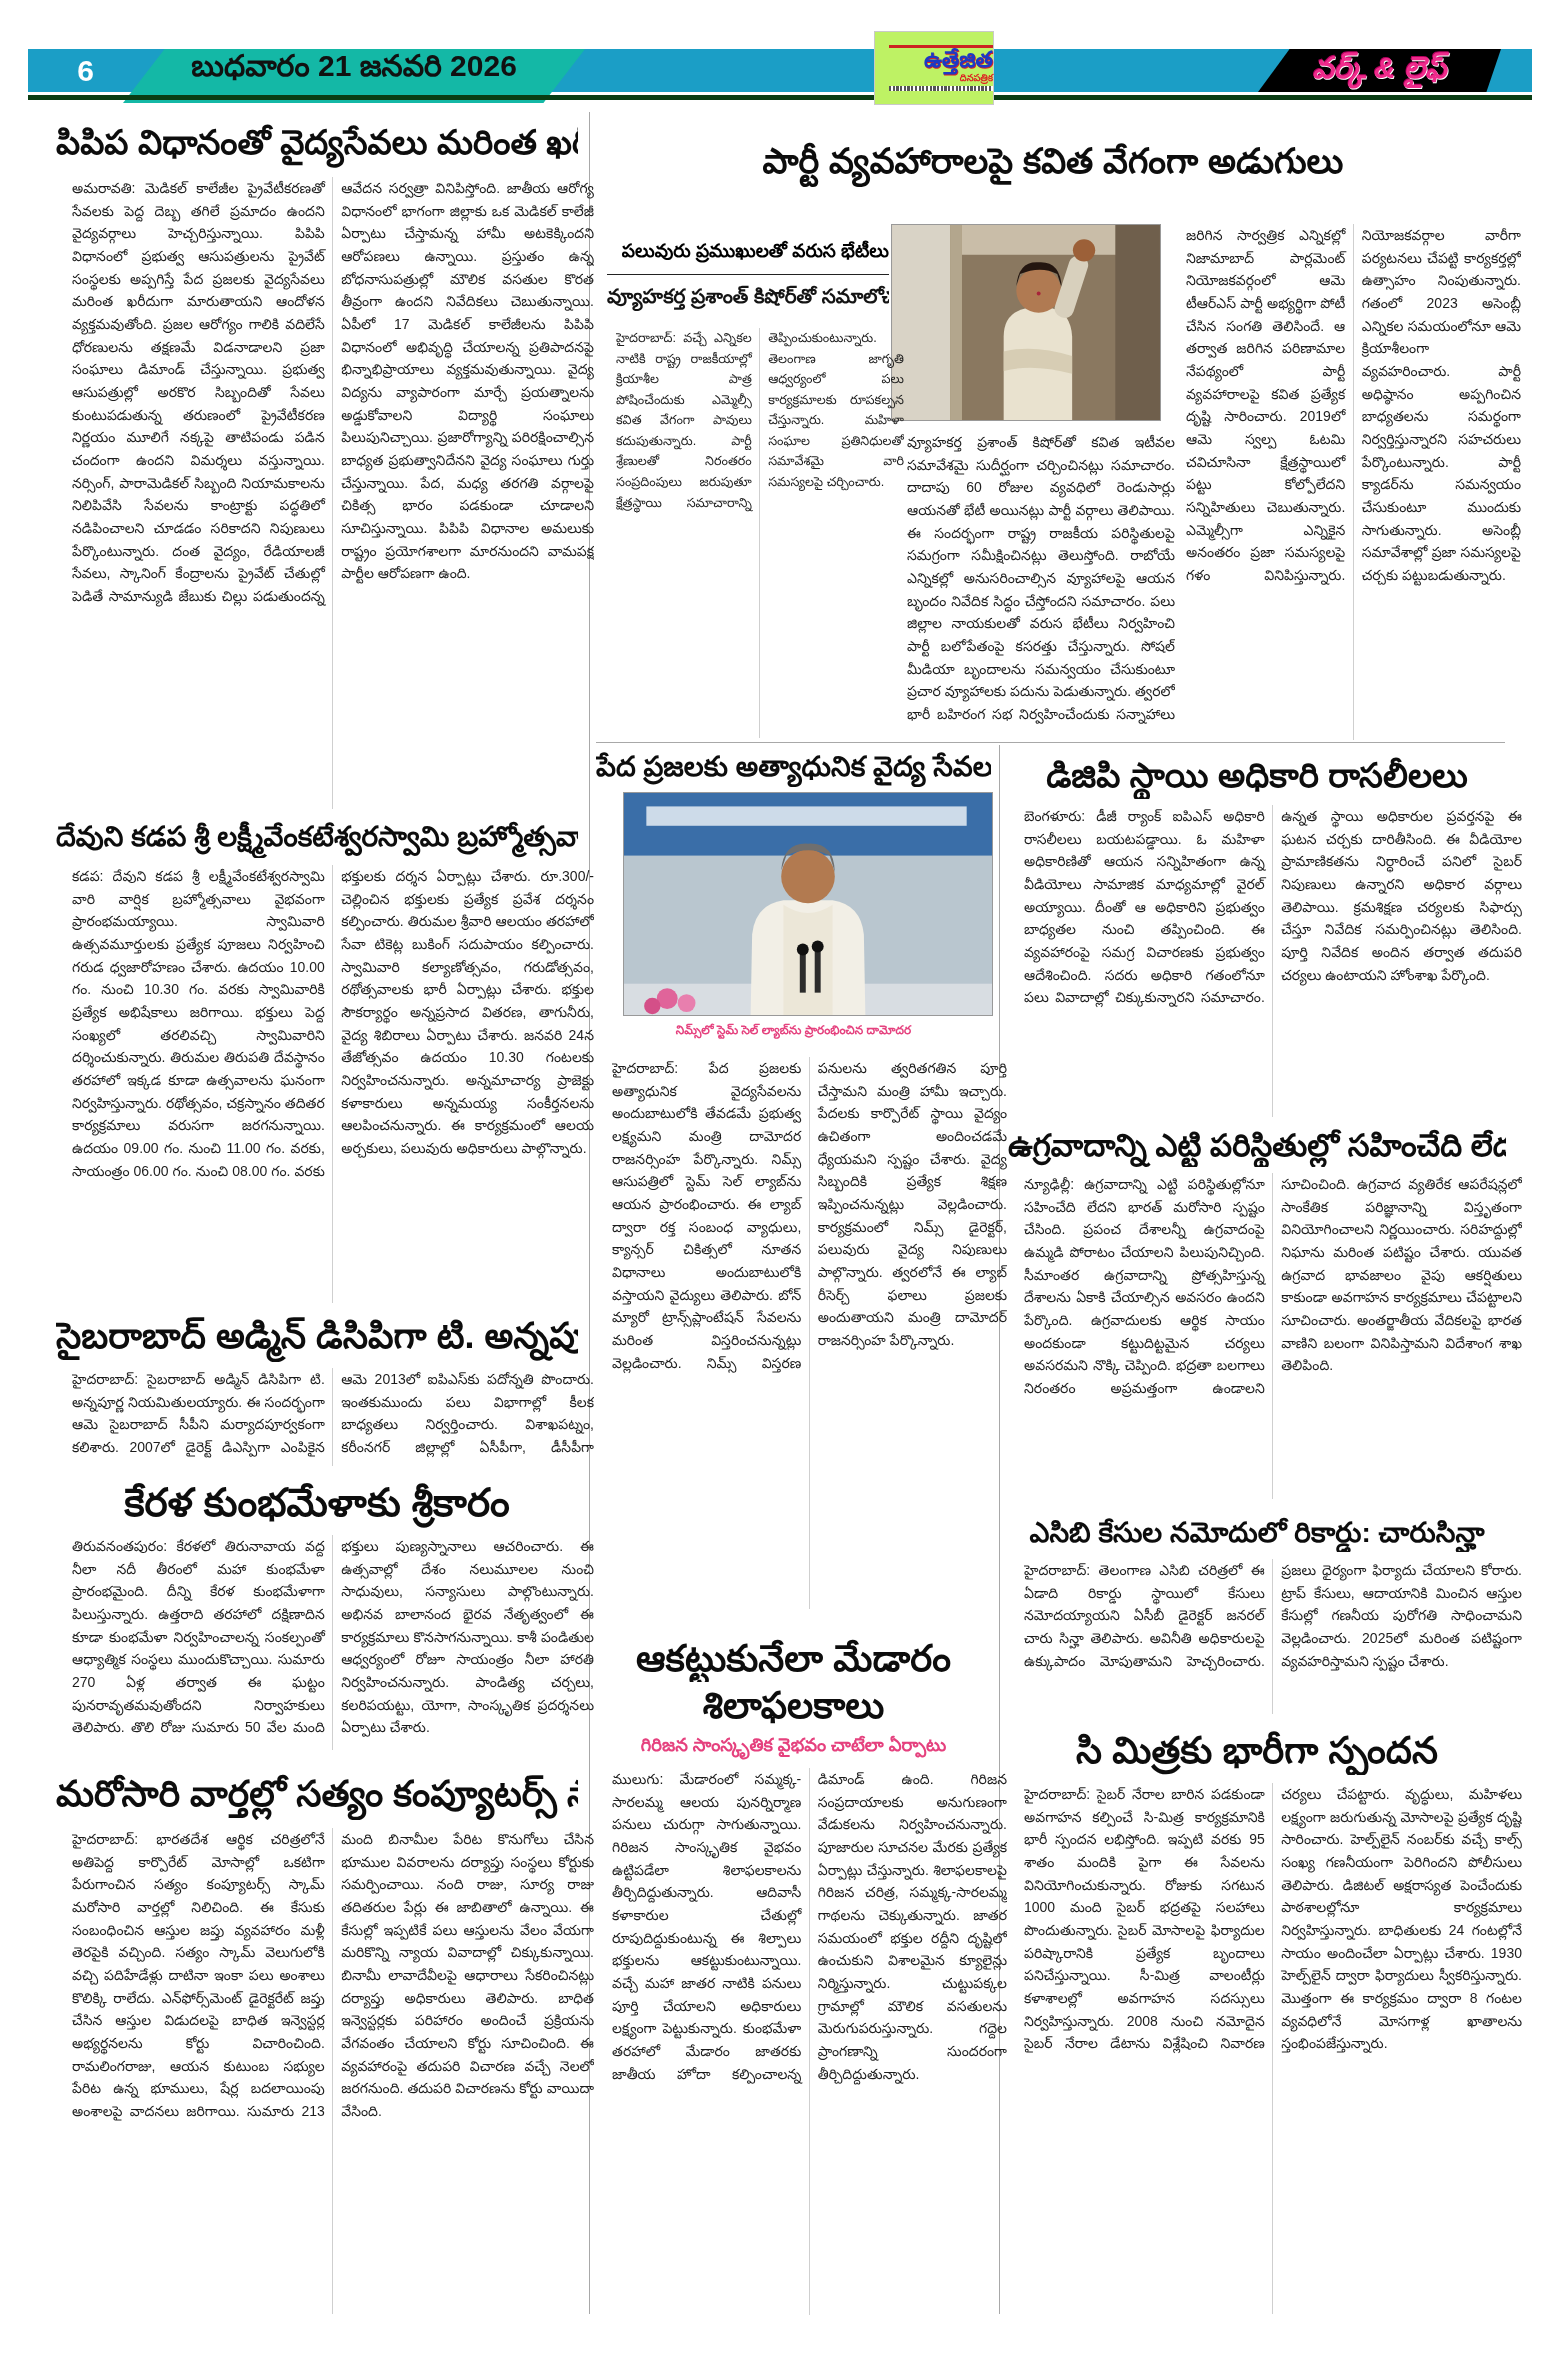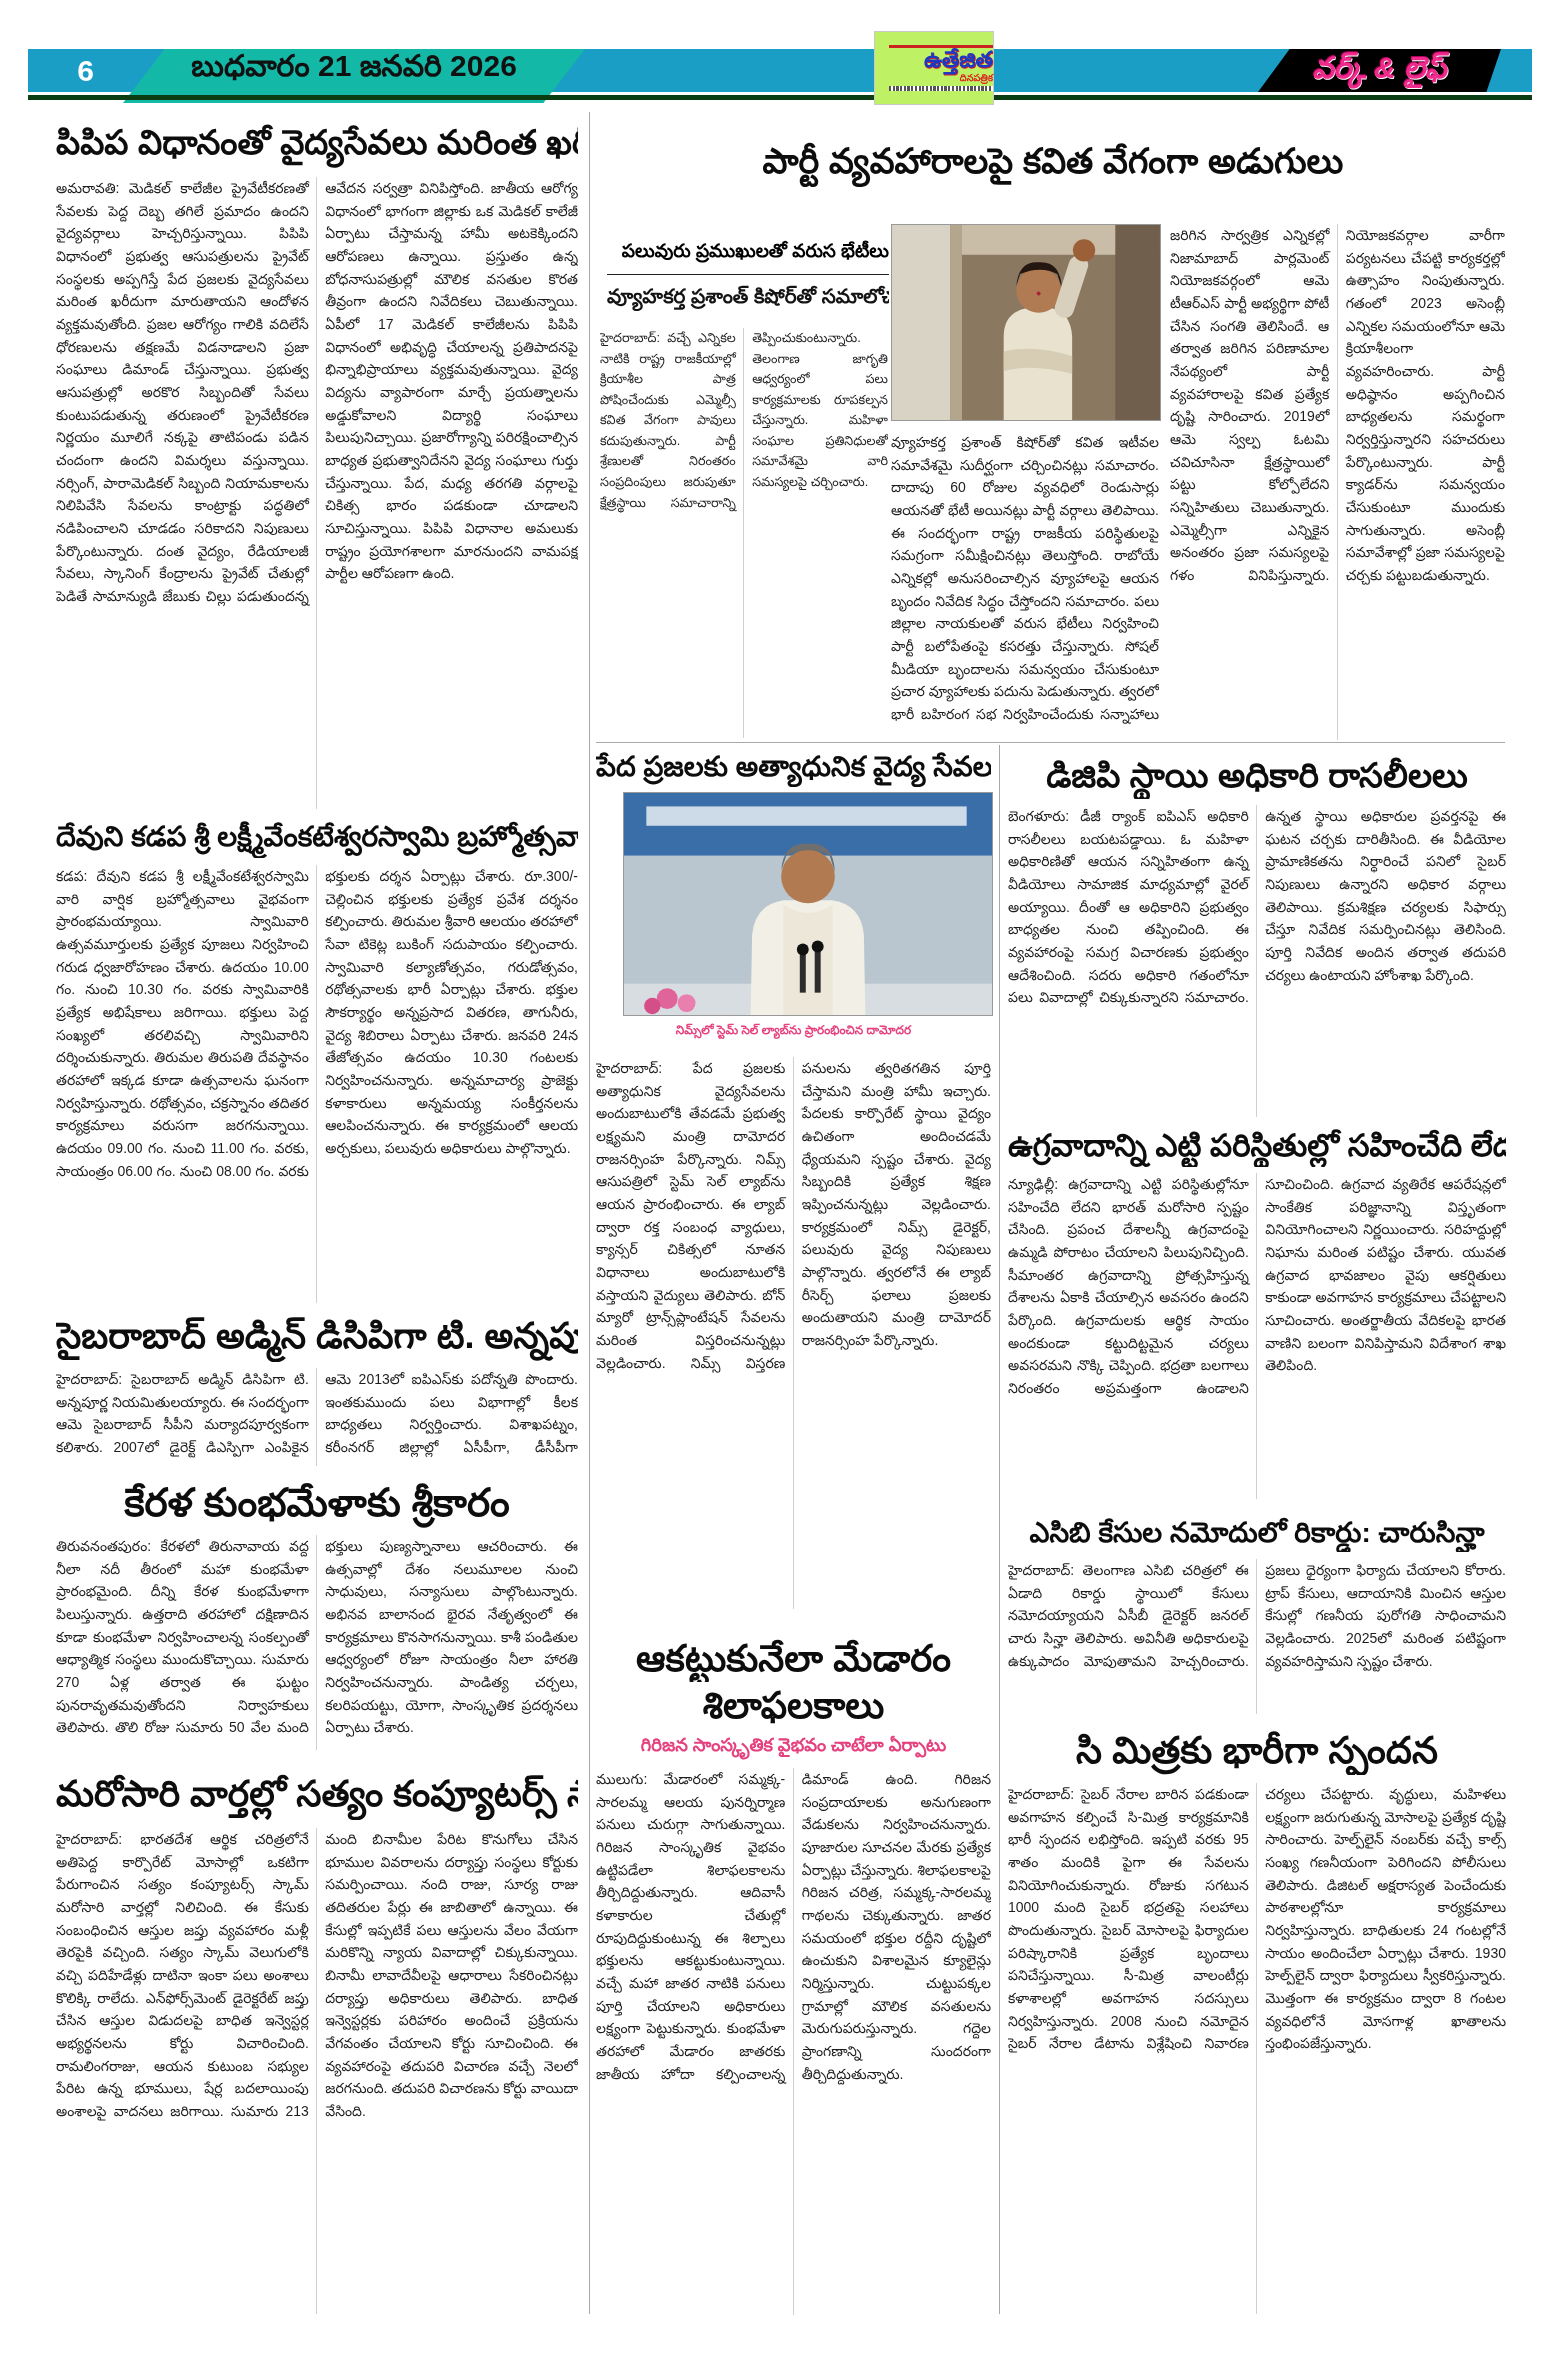--- a/index.html
+++ b/index.html
@@ -21,21 +21,21 @@
   .headrule{left:28px;top:95px;width:1504px;height:4.5px;background:#0a3d14;}
   .logobox{left:874px;top:31px;width:118px;height:72px;background:#bef264;border:0.7px solid #c9c9c9;
            display:flex;flex-direction:column;align-items:flex-end;justify-content:center;z-index:5;}
   .logoline{width:104px;height:2.2px;background:#c22;}
   .logotitle{font-size:22.4px;font-weight:bold;color:#1d39c4;text-shadow:0.7px 0.7px 0 #d22;line-height:1.1;}
   .logosub{font-size:9.7px;font-weight:bold;color:#d22;}
   .logomicro{width:104px;height:4.5px;background:repeating-linear-gradient(90deg,#555 0 2.2px,#fff 2.2px 3.7px);}
   
   .headline{font-weight:bold;color:#0d0d0d;text-align:center;overflow:hidden;white-space:nowrap;}
   .bodytext{font-size:14px;line-height:1.62;text-align:justify;color:#1d1d1d;
-            column-gap:16.4px;column-rule:0.7px solid #cfcfcf;overflow:hidden;}
+            column-gap:16.4px;column-rule:0.7px solid #cfcfcf;overflow:hidden;margin-left:16px;}
   .cols2{column-count:2;}
   .cols1{column-count:1;}
   .kicker1{font-size:18.6px;font-weight:bold;color:#000000;text-align:right;
            border-bottom:1.5px solid #222;padding-bottom:7.5px;overflow:hidden;white-space:nowrap;}
   .kicker2{font-size:20px;font-weight:bold;color:#141414;text-align:center;overflow:hidden;white-space:nowrap;}
   .caption{font-weight:bold;color:#e5417e;text-align:center;overflow:hidden;white-space:nowrap;}
   .pinksub{font-weight:bold;color:#e5417e;text-align:center;overflow:hidden;white-space:nowrap;}
   .vrule{width:0.7px;background:#a8a8a8;}
   .hrule{height:0.7px;background:#a8a8a8;}
   .photo{border:0.7px solid #999;overflow:hidden;background:#888;}

